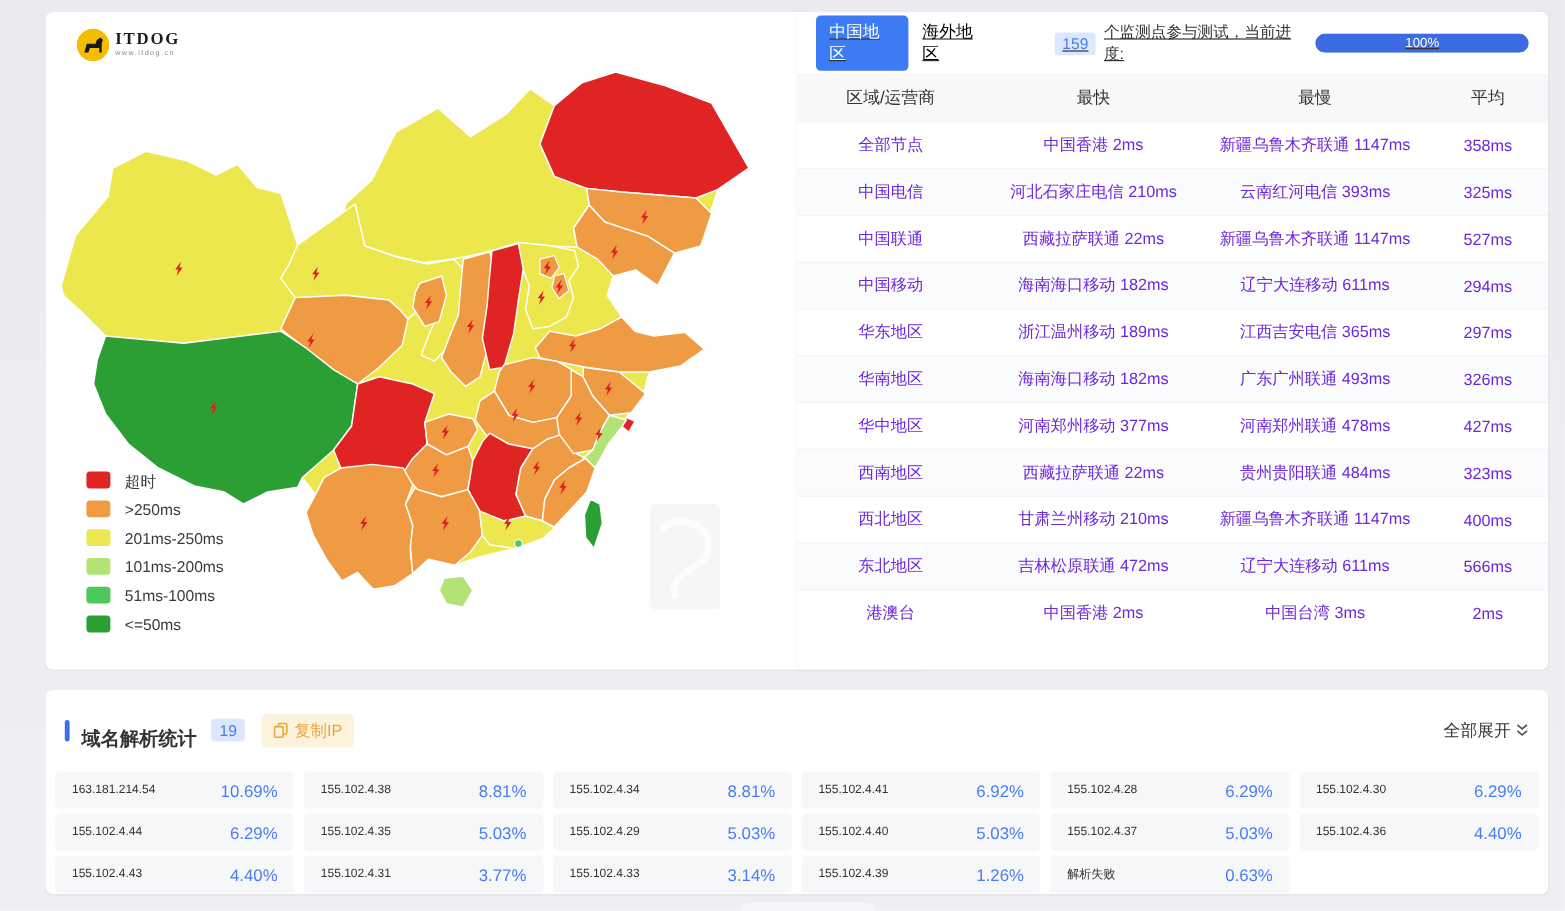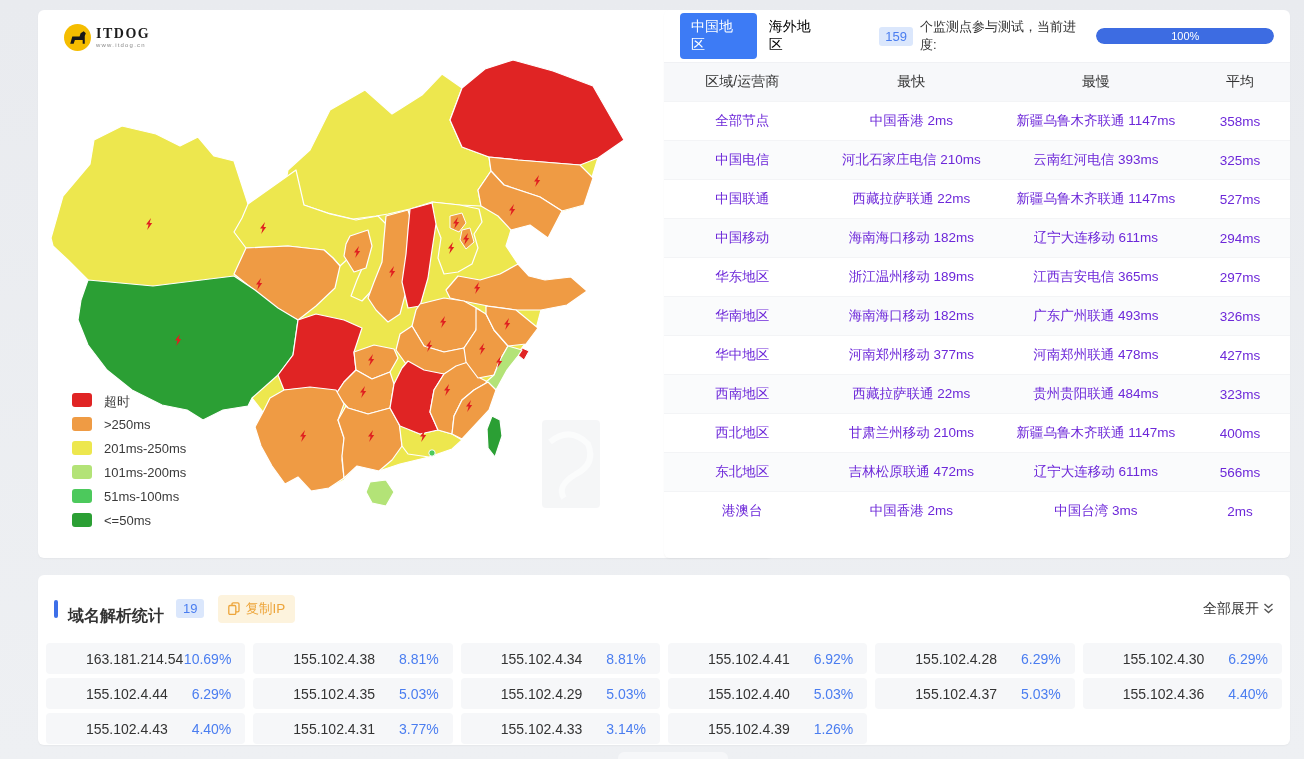--- a/index.html
+++ b/index.html
@@ -18,21 +18,21 @@
   .map-tools{position:absolute;right:24px;top:24px;display:flex;align-items:center;gap:9px;}
   .toggle{width:30px;height:14px;border-radius:7px;background:#b4cbf8;position:relative;cursor:pointer;}
   .toggle .knob{position:absolute;right:-3px;top:-3px;width:20px;height:20px;border-radius:50%;background:#4a7ef2;}
   #china-map{position:absolute;left:10px;top:48px;}
   .legend{position:absolute;left:34px;top:383px;display:flex;flex-direction:column;gap:10px;z-index:5;}
   .lg-item{display:flex;align-items:flex-start;gap:12px;height:14px;}
   .sw{width:20px;height:14px;border-radius:3px;display:inline-block;}
   .lg-label{font-size:13px;color:#3a3a3a;}
   
   #results-panel{left:664px;top:10px;width:626px;height:548px;overflow:hidden;}
-  .r-header{height:52px;display:flex;align-items:center;padding:0 16px;border-bottom:1px solid #f0f1f4;}
+  .r-header{height:52px;display:flex;align-items:center;padding:0 16px;border-bottom:1px solid #f0f1f4;text-decoration:underline;}
   .tab-active{background:#3d7bf5;color:#fff;font-size:14px;padding:5px 11px;border-radius:4px;cursor:pointer;}
   .tab{color:#000000;font-size:14px;margin-left:12px;cursor:pointer;}
   .count-badge{background:#dbe7fc;color:#4a7df0;font-size:13px;padding:2px 6px;border-radius:3px;margin-left:56px;}
   .monitor-text{font-size:13px;color:#333;margin-left:7px;}
   .progress{width:182px;height:16px;border-radius:8px;background:#e8ecf2;margin-left:8px;position:relative;overflow:hidden;}
   .progress-fill{height:100%;background:#3d6ce2;border-radius:8px;display:flex;align-items:center;justify-content:center;}
   .progress-label{font-size:11px;color:#fff;}
   .thead{height:38px;background:#f7f8fa;display:flex;align-items:center;font-size:14px;color:#333;}
   .trow{height:38px;display:flex;align-items:center;font-size:13.5px;color:#6d28d9;border-top:1px solid #f3f4f6;}
   .trow:nth-child(even){background:#fafbfc;}
@@ -43,21 +43,21 @@
   
   #dns-panel{left:38px;top:575px;width:1252px;height:170px;}
   .dns-header{display:flex;align-items:center;padding:15px 16px 10px 16px;}
   .blue-bar{width:4px;height:18px;background:#3d6fe8;border-radius:2px;}
   .dns-title{font-size:16px;font-weight:bold;color:#333;margin-left:10px;margin-top:16px;}
   .dns-badge{background:#dbe7fc;color:#4a7df0;font-size:13px;padding:2px 7px;border-radius:3px;margin-left:12px;}
   .copy-btn{display:flex;align-items:center;gap:5px;background:#fdf3dd;color:#eda53b;font-size:13.5px;padding:5px 10px;border-radius:4px;margin-left:14px;cursor:pointer;}
   .expand{margin-left:auto;display:flex;align-items:center;gap:4px;font-size:14px;color:#333;cursor:pointer;}
   .ip-grid{display:grid;grid-template-columns:repeat(6,1fr);gap:4px 8px;margin:6px 8px;}
   .ip-item{height:31px;background:#f6f7f9;border-radius:4px;display:flex;align-items:center;justify-content:space-between;padding:0 14px;cursor:pointer;}
-  .ip{font-size:14px;color:#333;margin-left:26px;}
+  .ip{font-size:10px;color:#333;}
   .pct{font-size:14px;color:#4a7df0;}
   #next-sliver{position:absolute;left:618px;top:752px;width:110px;height:7px;background:#f6f7f9;border-radius:6px 6px 0 0;}
 </style>
 </head>
 <body>
 
 <div class="panel" id="map-panel">
   <div class="logo">
     <span class="logo-circle">
       <svg viewBox="0 0 26 26" width="27" height="27">
@@ -354,16 +354,20 @@
         <span class="pct">3.77%</span>
       </div>
     <div class="ip-item">
         <span class="ip">155.102.4.33</span>
         <span class="pct">3.14%</span>
       </div>
     <div class="ip-item">
         <span class="ip">155.102.4.39</span>
         <span class="pct">1.26%</span>
       </div>
+    <div class="ip-item">
+        <span class="ip">解析失败</span>
+        <span class="pct">0.63%</span>
+      </div>
   </div>
 </div>
 
 <div id="next-sliver"></div>
 
 </body></html>

